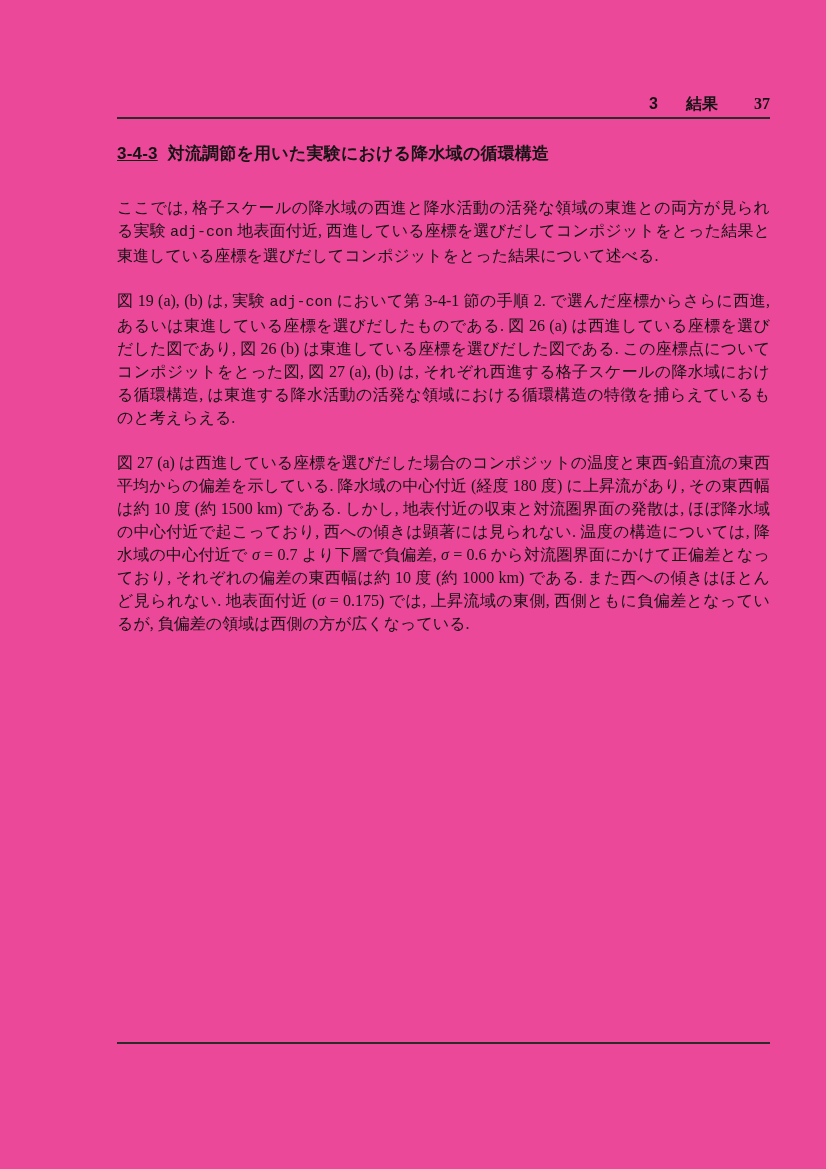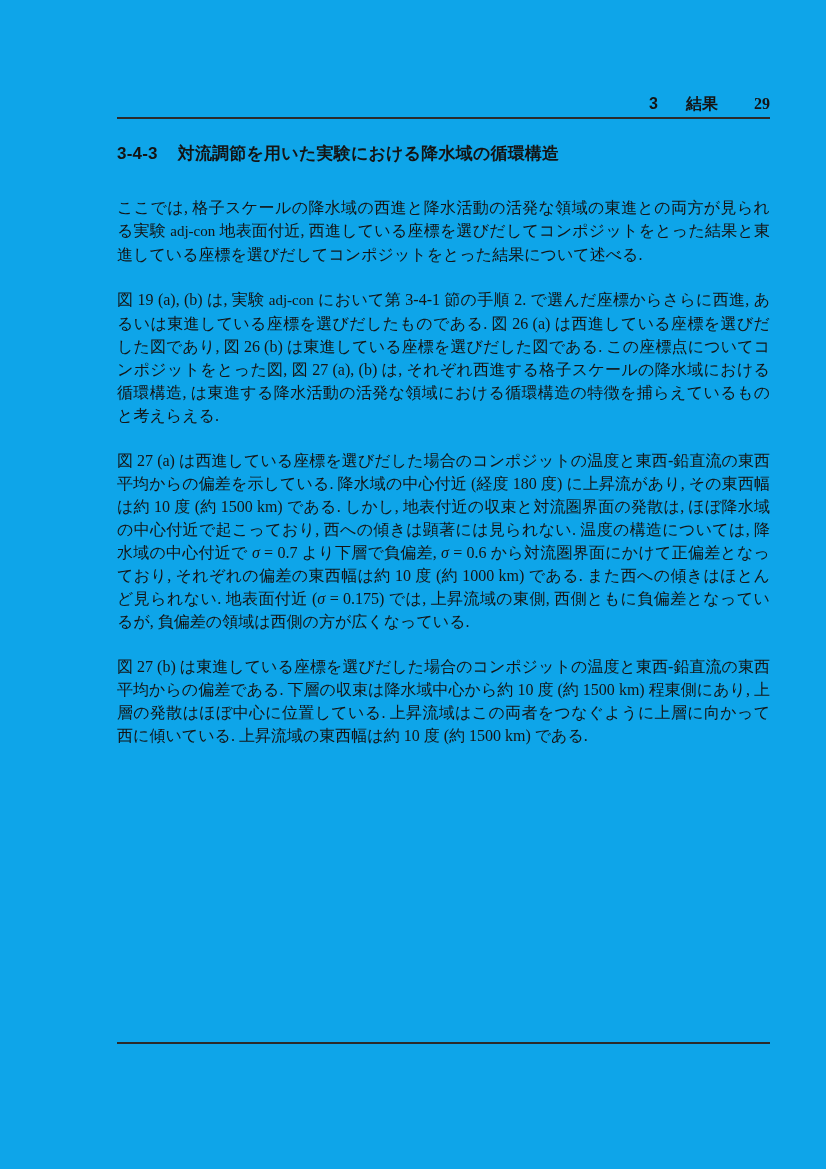--- a/index.html
+++ b/index.html
@@ -5,21 +5,21 @@
   html, body {
     margin: 0;
     padding: 0;
     background: #e8e8e8;
   }
   .page {
     position: relative;
     width: 826px;
     height: 1169px;
     margin: 0 auto;
-    background: #0ea5e9;
+    background: #ec4899;
     color: #141414;
     overflow: hidden;
     font-family: "Liberation Serif", "DejaVu Serif", serif;
   }
   .content-col {
     position: absolute;
     left: 117px;
     width: 653px;
   }
   
@@ -56,63 +56,63 @@
   .section-heading {
     top: 143px;
     margin: 0;
     font-family: "Liberation Sans", "DejaVu Sans", sans-serif;
     font-size: 17px;
     line-height: 22px;
     font-weight: bold;
     letter-spacing: 0.2px;
   }
   .section-heading .heading-number {
-    margin-right: 20px;
+    margin-right: 10px;
+    text-decoration: underline;
   }
   
   .body-text {
     top: 196px;
     font-size: 16px;
     line-height: 23px;
     text-align: justify;
   }
   .body-text p.para {
     margin: 0 0 22px 0;
     text-indent: 0;
   }
   .seg-normal { font-family: inherit; }
   .seg-mono {
-    font-family: Liberation Serif, serif;
+    font-family: Liberation Mono, monospace;
     font-size: 15px;
   }
   .seg-math {
     font-style: italic;
     font-family: "Liberation Serif", "DejaVu Serif", serif;
   }
 </style>
 </head>
 <body>
 
 <div class="page">
 
   <header class="content-col running-head">
     <span class="section-group">
       <span class="section-number">3</span><span class="section-title">結果</span>
     </span>
-    <span class="page-number">29</span>
+    <span class="page-number">37</span>
   </header>
 
   <div class="content-col head-rule"></div>
 
   <h2 class="content-col section-heading">
     <span class="heading-number">3-4-3</span><span class="heading-title">対流調節を用いた実験における降水域の循環構造</span>
   </h2>
 
   <main class="content-col body-text">
       <p class="para"><span class="seg-normal">ここでは, 格子スケールの降水域の西進と降水活動の活発な領域の東進との両方が見られる実験 </span><span class="seg-mono">adj-con</span><span class="seg-normal"> 地表面付近, 西進している座標を選びだしてコンポジットをとった結果と東進している座標を選びだしてコンポジットをとった結果について述べる.</span></p>
       <p class="para"><span class="seg-normal">図 19 (a), (b) は, 実験 </span><span class="seg-mono">adj-con</span><span class="seg-normal"> において第 3-4-1 節の手順 2. で選んだ座標からさらに西進, あるいは東進している座標を選びだしたものである. 図 26 (a) は西進している座標を選びだした図であり, 図 26 (b) は東進している座標を選びだした図である. この座標点についてコンポジットをとった図, 図 27 (a), (b) は, それぞれ西進する格子スケールの降水域における循環構造, は東進する降水活動の活発な領域における循環構造の特徴を捕らえているものと考えらえる.</span></p>
       <p class="para"><span class="seg-normal">図 27 (a) は西進している座標を選びだした場合のコンポジットの温度と東西-鉛直流の東西平均からの偏差を示している. 降水域の中心付近 (経度 180 度) に上昇流があり, その東西幅は約 10 度 (約 1500 km) である. しかし, 地表付近の収束と対流圏界面の発散は, ほぼ降水域の中心付近で起こっており, 西への傾きは顕著には見られない. 温度の構造については, 降水域の中心付近で </span><span class="seg-math">σ</span><span class="seg-normal"> = 0.7 より下層で負偏差, </span><span class="seg-math">σ</span><span class="seg-normal"> = 0.6 から対流圏界面にかけて正偏差となっており, それぞれの偏差の東西幅は約 10 度 (約 1000 km) である. また西への傾きはほとんど見られない. 地表面付近 (</span><span class="seg-math">σ</span><span class="seg-normal"> = 0.175) では, 上昇流域の東側, 西側ともに負偏差となっているが, 負偏差の領域は西側の方が広くなっている.</span></p>
-      <p class="para"><span class="seg-normal">図 27 (b) は東進している座標を選びだした場合のコンポジットの温度と東西-鉛直流の東西平均からの偏差である. 下層の収束は降水域中心から約 10 度 (約 1500 km) 程東側にあり, 上層の発散はほぼ中心に位置している. 上昇流域はこの両者をつなぐように上層に向かって西に傾いている. 上昇流域の東西幅は約 10 度 (約 1500 km) である.</span></p>
     </main>
 
   <div class="content-col foot-rule"></div>
 
 </div>
 
 </body></html>

